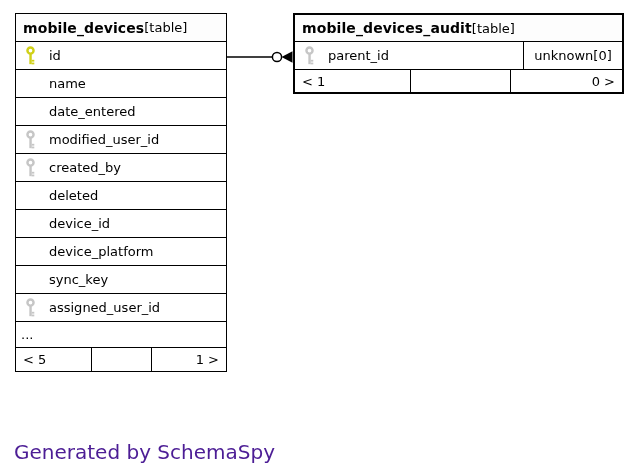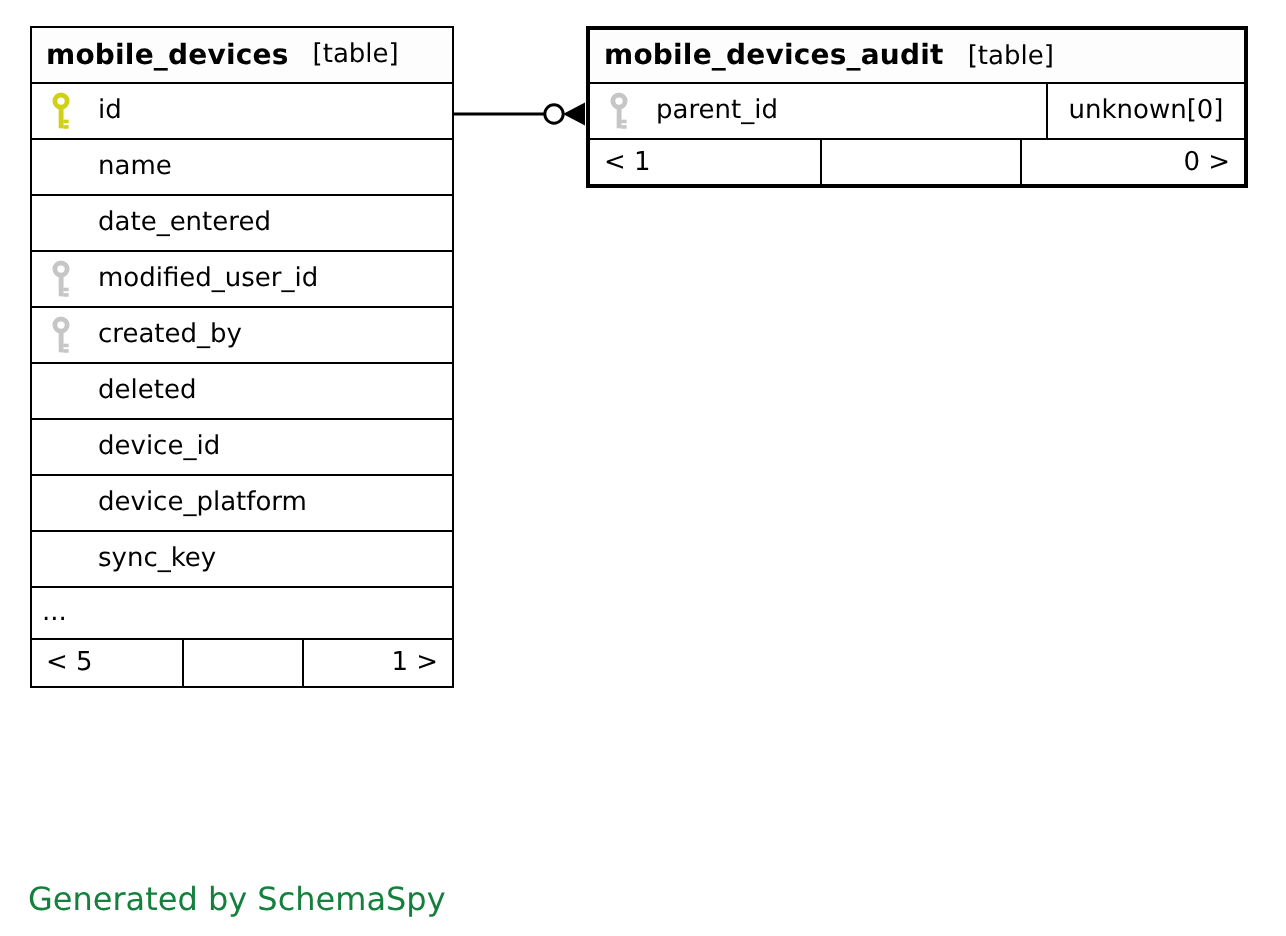--- a/index.html
+++ b/index.html
@@ -13,21 +13,21 @@
     border:1px solid var(--border,#000);
   }
   .table-box.focal { border-width:2px; }
   .tbl-header {
     display:flex; justify-content:flex-start; align-items:center;
     height:28px; border-bottom:1px solid var(--border,#000);
     padding:0 7px; box-sizing:border-box; background:#fdfdfd;
   }
   #tbl-audit .tbl-header { height:27px; }
   .tbl-name { font-weight:bold; font-size:14px; letter-spacing:.1px; }
-  .tbl-type { font-size:13px;margin-left:12px; }
+  .tbl-type { font-size:13px; }
   .col-row {
     display:flex; align-items:center; height:28px;
     border-bottom:1px solid var(--border,#000); box-sizing:border-box;
   }
   .key-slot {
     width:24px; padding-left:9px; display:flex; align-items:center; flex:0 0 auto;
   }
   .col-name { font-size:13px; }
   .pk { color:var(--primary-key,#d0d018); }
   .fk { color:var(--foreign-key,#c6c6c6); }
@@ -44,21 +44,21 @@
   .tbl-footer { display:flex; height:23px; box-sizing:border-box; }
   #tbl-audit .tbl-footer { height:22px; }
   .fcell {
     display:flex; align-items:center; font-size:13px; box-sizing:border-box;
     padding:0 7px;
   }
   .fcell.mid { border-left:1px solid var(--border,#000); border-right:1px solid var(--border,#000); }
   .fcell.right { justify-content:flex-end; }
   .connector { position:absolute; left:0; top:0; pointer-events:none; }
   .credit {
-    position:absolute; left:14px; top:440px; font-size:16px; color:#15803d;
+    position:absolute; left:14px; top:440px; font-size:20px; color:#4c1d95;
   }
 </style>
 </head>
 <body>
 
 <svg width="0" height="0" style="position:absolute" aria-hidden="true">
   <defs>
     <g id="keyshape">
       <circle cx="5" cy="4.3" r="2.9" fill="none" stroke="currentColor" stroke-width="2.3"></circle>
       <rect x="3.9" y="6.6" width="2.3" height="10.6" fill="currentColor"></rect>
@@ -117,20 +117,28 @@
       <span class="col-name">device_id</span>
     </div>
     <div class="col-row">
       <span class="key-slot"></span>
       <span class="col-name">device_platform</span>
     </div>
     <div class="col-row">
       <span class="key-slot"></span>
       <span class="col-name">sync_key</span>
     </div>
+    <div class="col-row">
+      <span class="key-slot fk">
+          <svg class="key-icon" width="11" height="19" viewBox="0 0 10 18">
+            <use href="#keyshape"></use>
+          </svg>
+        </span>
+      <span class="col-name">assigned_user_id</span>
+    </div>
 
     <div class="ellipsis-row">...</div>
 
     <div class="tbl-footer">
       <span class="fcell" style="flex:78;">&lt; 5</span>
       <span class="fcell mid" style="flex:57;"></span>
       <span class="fcell right" style="flex:77;">1 &gt;</span>
     </div>
   </div>
 

